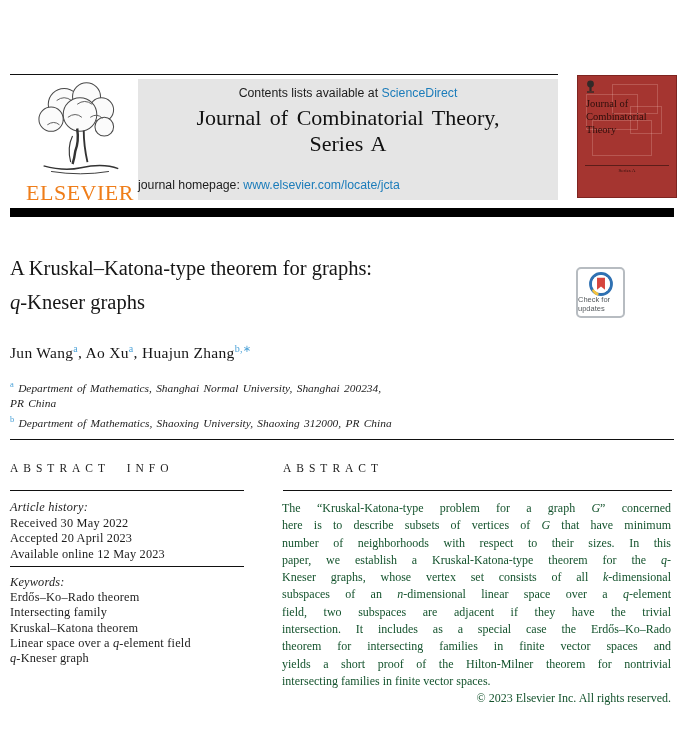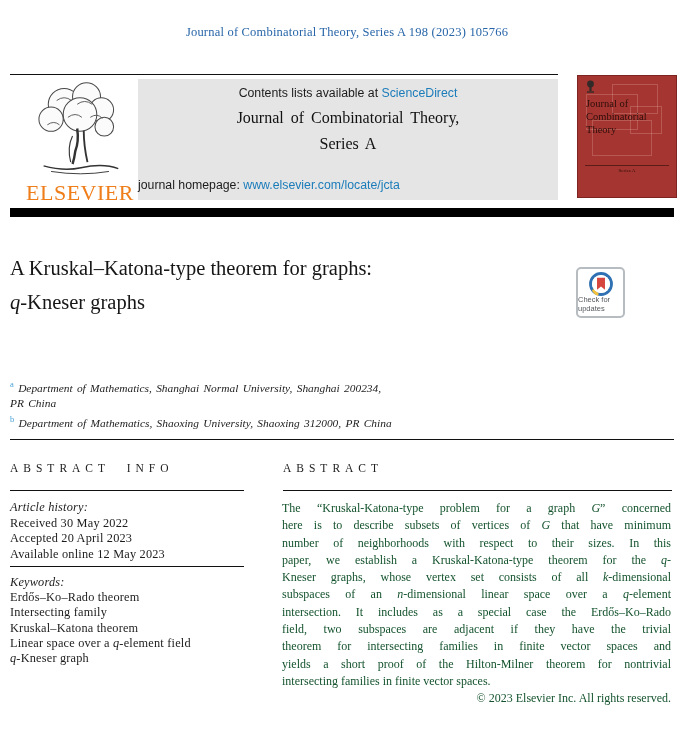--- a/index.html
+++ b/index.html
@@ -11,21 +11,21 @@
   .journal-ref{top:25px;left:0;width:100%;text-align:center;font-size:12.5px;
                letter-spacing:.2px;color:#2765a8;}
 
   .rule-top{left:10px;top:74px;width:548px;}
 
   .header-box{left:138px;top:79px;width:420px;height:121px;background:#e5e5e5;}
   .contents-line{position:absolute;top:7px;left:0;width:100%;text-align:center;
                  font-family:"Liberation Sans",sans-serif;font-size:12.3px;color:#1c1c1c;}
   .link{color:#1b7cba;text-decoration:none;cursor:pointer;}
   .header-title{position:absolute;top:26px;left:0;width:100%;text-align:center;
-                font-size:16px;line-height:26px;color:#111;word-spacing:3px;}
+                font-size:22px;line-height:26px;color:#111;word-spacing:3px;}
   .homepage-line{position:absolute;bottom:8px;left:0;width:100%;text-align:left;
                  font-family:"Liberation Sans",sans-serif;font-size:12.3px;color:#1c1c1c;}
 
   .elsevier{left:24px;top:80px;width:112px;height:126px;}
   .elsevier svg{position:absolute;top:0;left:4px;}
   .elsevier-text{position:absolute;bottom:0;left:0;width:100%;text-align:center;
                  font-size:22px;color:#ef7d19;letter-spacing:.5px;}
 
   .cover{left:577px;top:75px;width:100px;height:123px;background:#a53530;
          border:1px solid #7e2420;box-sizing:border-box;}
@@ -75,21 +75,20 @@
   .abstract{left:282px;top:500px;width:389px;font-size:12px;line-height:17.3px;
             color:#14532d;}
   .abs-line.just{text-align:justify;text-align-last:justify;}
   .copyright{text-align:right;}
 </style>
 </head>
 <body>
 
 <div class="page">
 
-  <div class="abs journal-ref">Journal of Combinatorial Theory, Series A 198 (2023) 105766</div>
 
   <div class="rule rule-top"></div>
 
   <div class="abs elsevier">
     <svg width="104" height="98" viewBox="0 0 110 105">
       <g fill="#fbfbfb" stroke="#4a4a4a" stroke-width="1.1">
         <circle cx="38" cy="26" r="17"></circle>
         <circle cx="62" cy="18" r="15"></circle>
         <circle cx="78" cy="32" r="13"></circle>
         <circle cx="24" cy="42" r="13"></circle>
@@ -159,20 +158,23 @@
       <path d="M6 25 A14.5 14.5 0 0 0 10 30.5" fill="none" stroke="#f4c23d" stroke-width="4" stroke-linecap="round" transform="rotate(-12 18 18)"></path>
       <circle cx="18" cy="18" r="12.4" fill="#fff"></circle>
       <path d="M12.5 9.5 h11 v16.5 l-5.5 -4.6 l-5.5 4.6 z" fill="#d6453e"></path>
     </svg>
     <div class="badge-text">
       <div>Check for</div>
       <div>updates</div>
     </div>
   </div>
 
+  <div class="abs authors">
+    <span>Jun Wang</span><sup>a</sup><span>, </span><span>Ao Xu</span><sup>a</sup><span>, </span><span>Huajun Zhang</span><sup>b,∗</sup>
+  </div>
 
   <div class="abs affils">
     <div><sup>a</sup>&nbsp;<span>Department of Mathematics, Shanghai Normal University, Shanghai 200234,</span></div>
     <div>PR China</div>
     <div><sup>b</sup>&nbsp;<span>Department of Mathematics, Shaoxing University, Shaoxing 312000, PR China</span></div>
   </div>
 
   <div class="rule rule-mid"></div>
 
   <div class="abs col-head head-info">ABSTRACT INFO</div>
@@ -198,21 +200,21 @@
     <div class="mathify"><i>q</i>-Kneser graph</div>
   </div>
 
   <div class="abs abstract">
     <div class="abs-line just mathify">The “Kruskal-Katona-type problem for a graph <i>G</i>” concerned</div>
     <div class="abs-line just mathify">here is to describe subsets of vertices of <i>G</i> that have minimum</div>
     <div class="abs-line just mathify">number of neighborhoods with respect to their sizes. In this</div>
     <div class="abs-line just mathify">paper, we establish a Kruskal-Katona-type theorem for the <i>q</i>-</div>
     <div class="abs-line just mathify">Kneser graphs, whose vertex set consists of all <i>k</i>-dimensional</div>
     <div class="abs-line just mathify">subspaces of an <i>n</i>-dimensional linear space over a <i>q</i>-element</div>
+    <div class="abs-line just mathify">field, two subspaces are adjacent if they have the trivial</div>
     <div class="abs-line just mathify">intersection. It includes as a special case the Erdős–Ko–Rado</div>
-    <div class="abs-line just mathify">field, two subspaces are adjacent if they have the trivial</div>
     <div class="abs-line just mathify">theorem for intersecting families in finite vector spaces and</div>
     <div class="abs-line just mathify">yields a short proof of the Hilton-Milner theorem for nontrivial</div>
     <div class="abs-line mathify">intersecting families in finite vector spaces.</div>
     <div class="copyright">© 2023 Elsevier Inc. All rights reserved.</div>
   </div>
 
 </div>
 
 </body></html>

